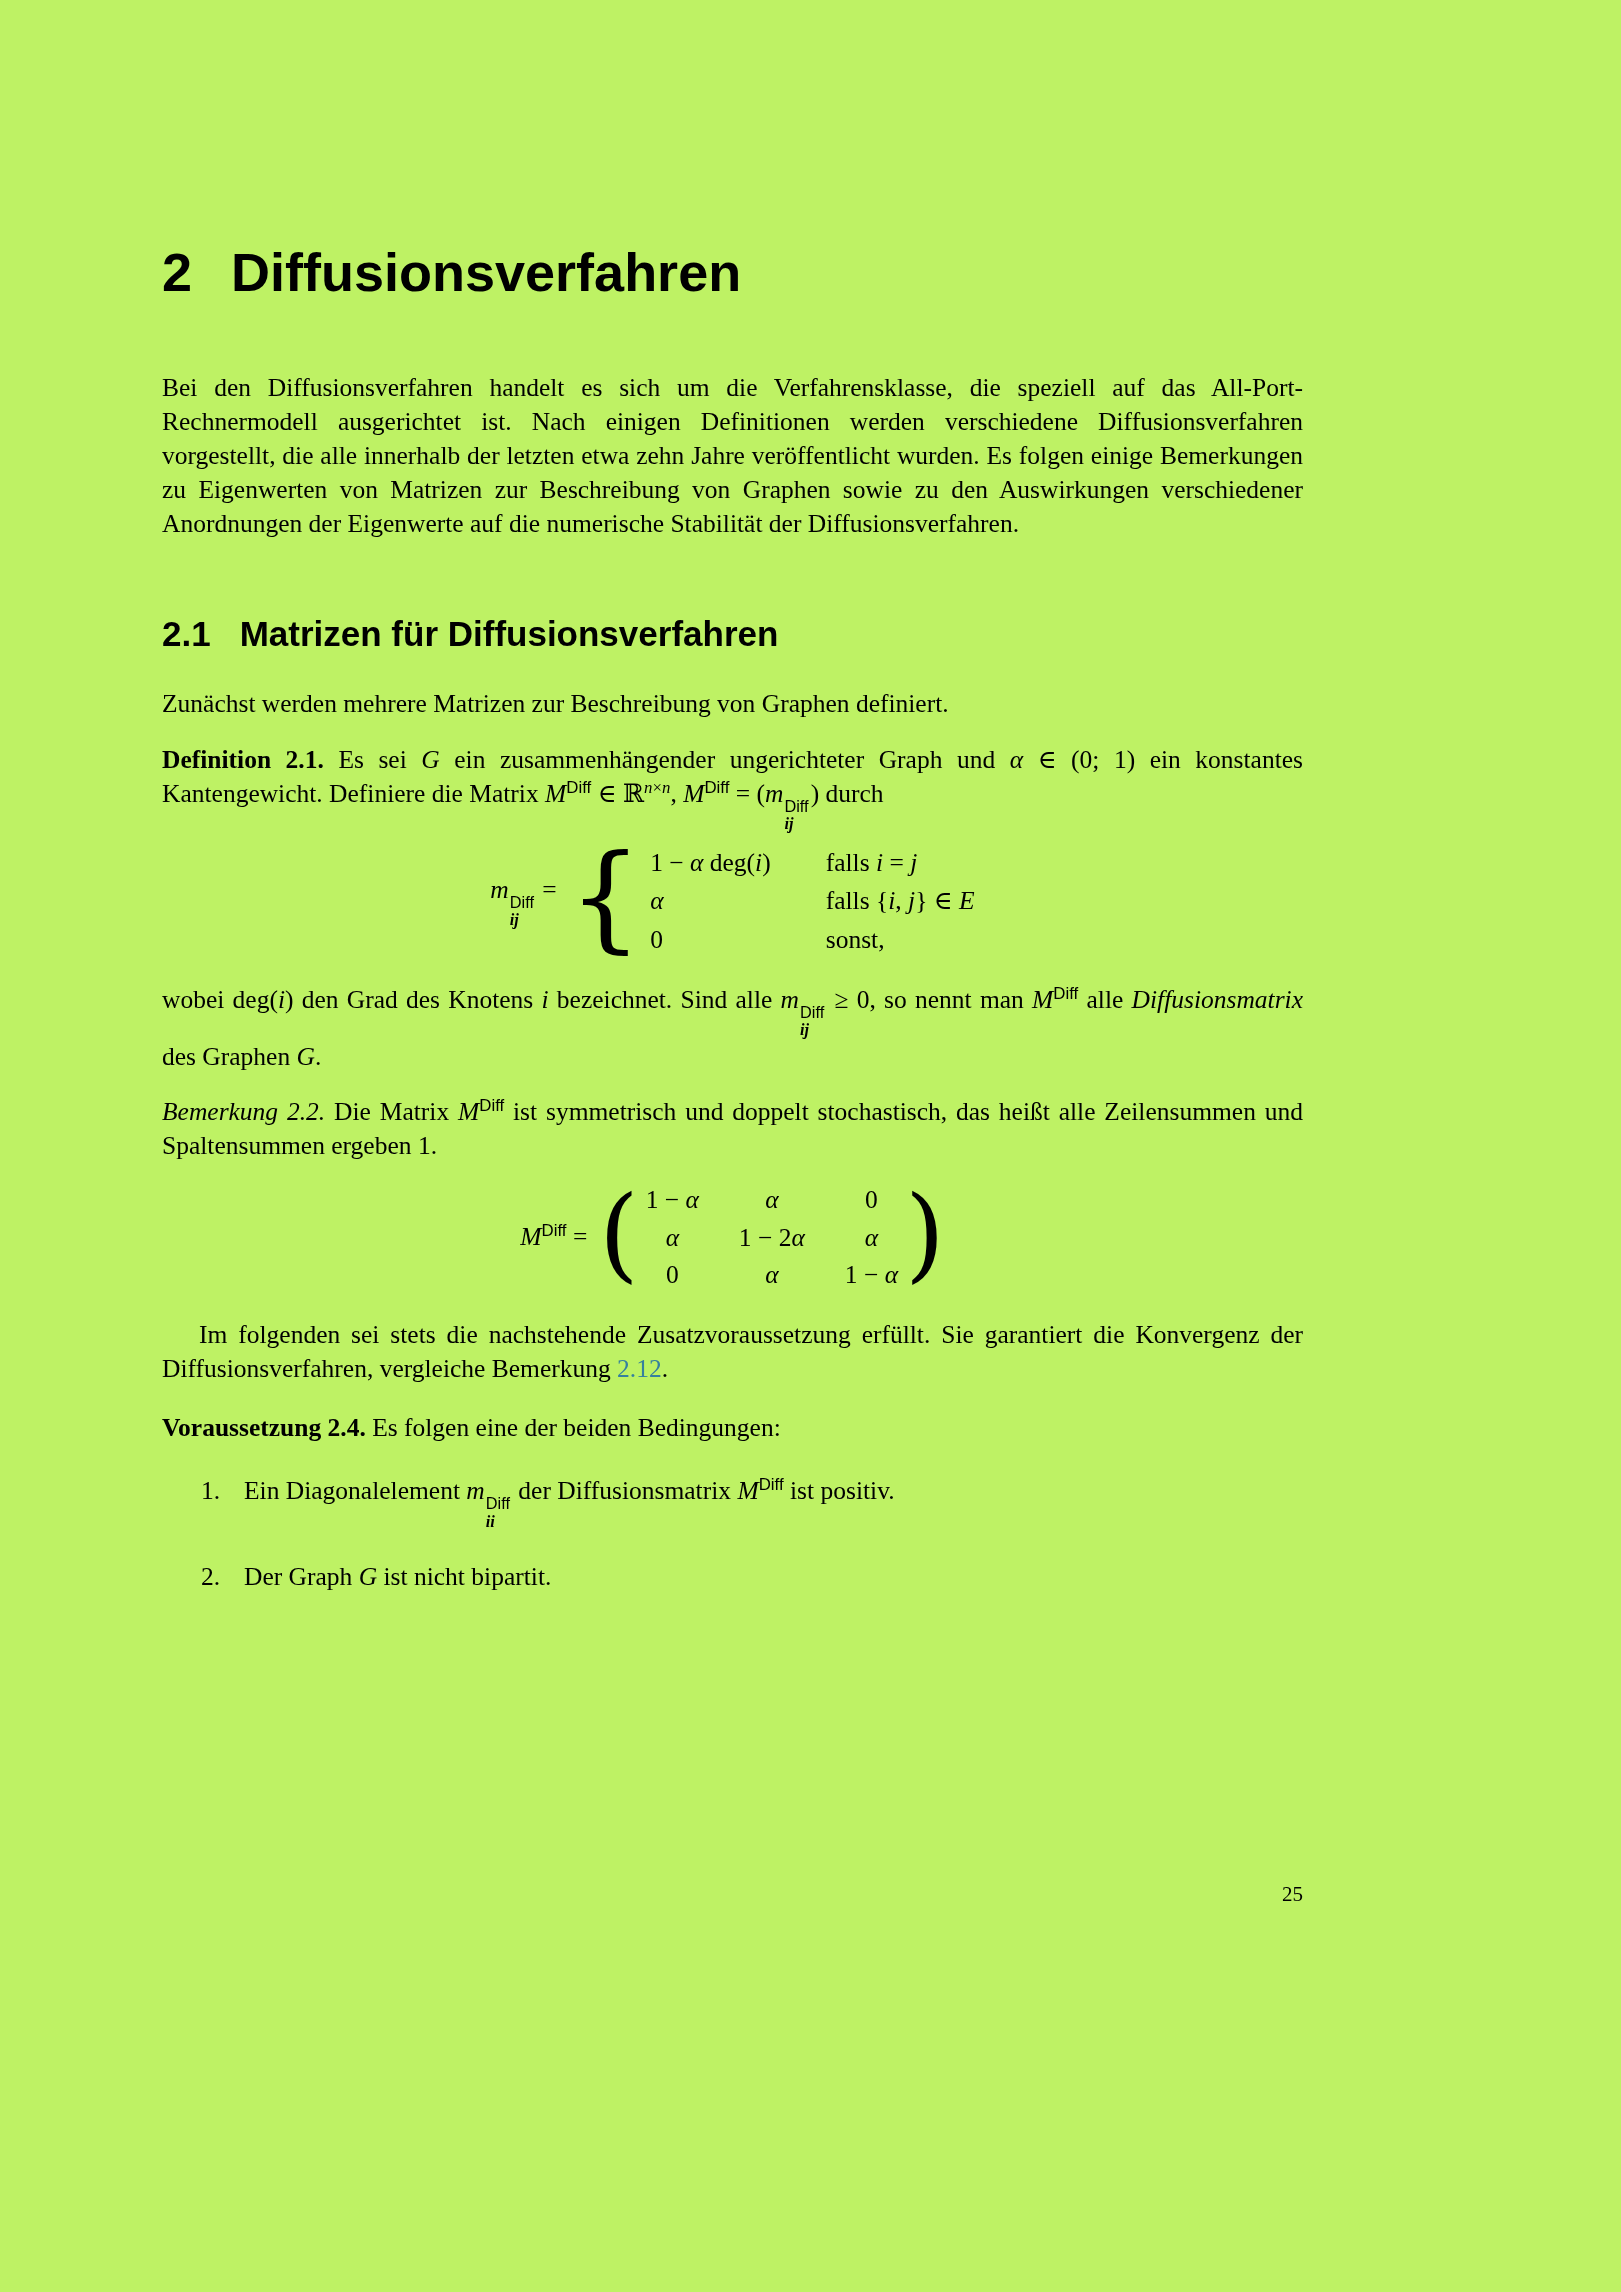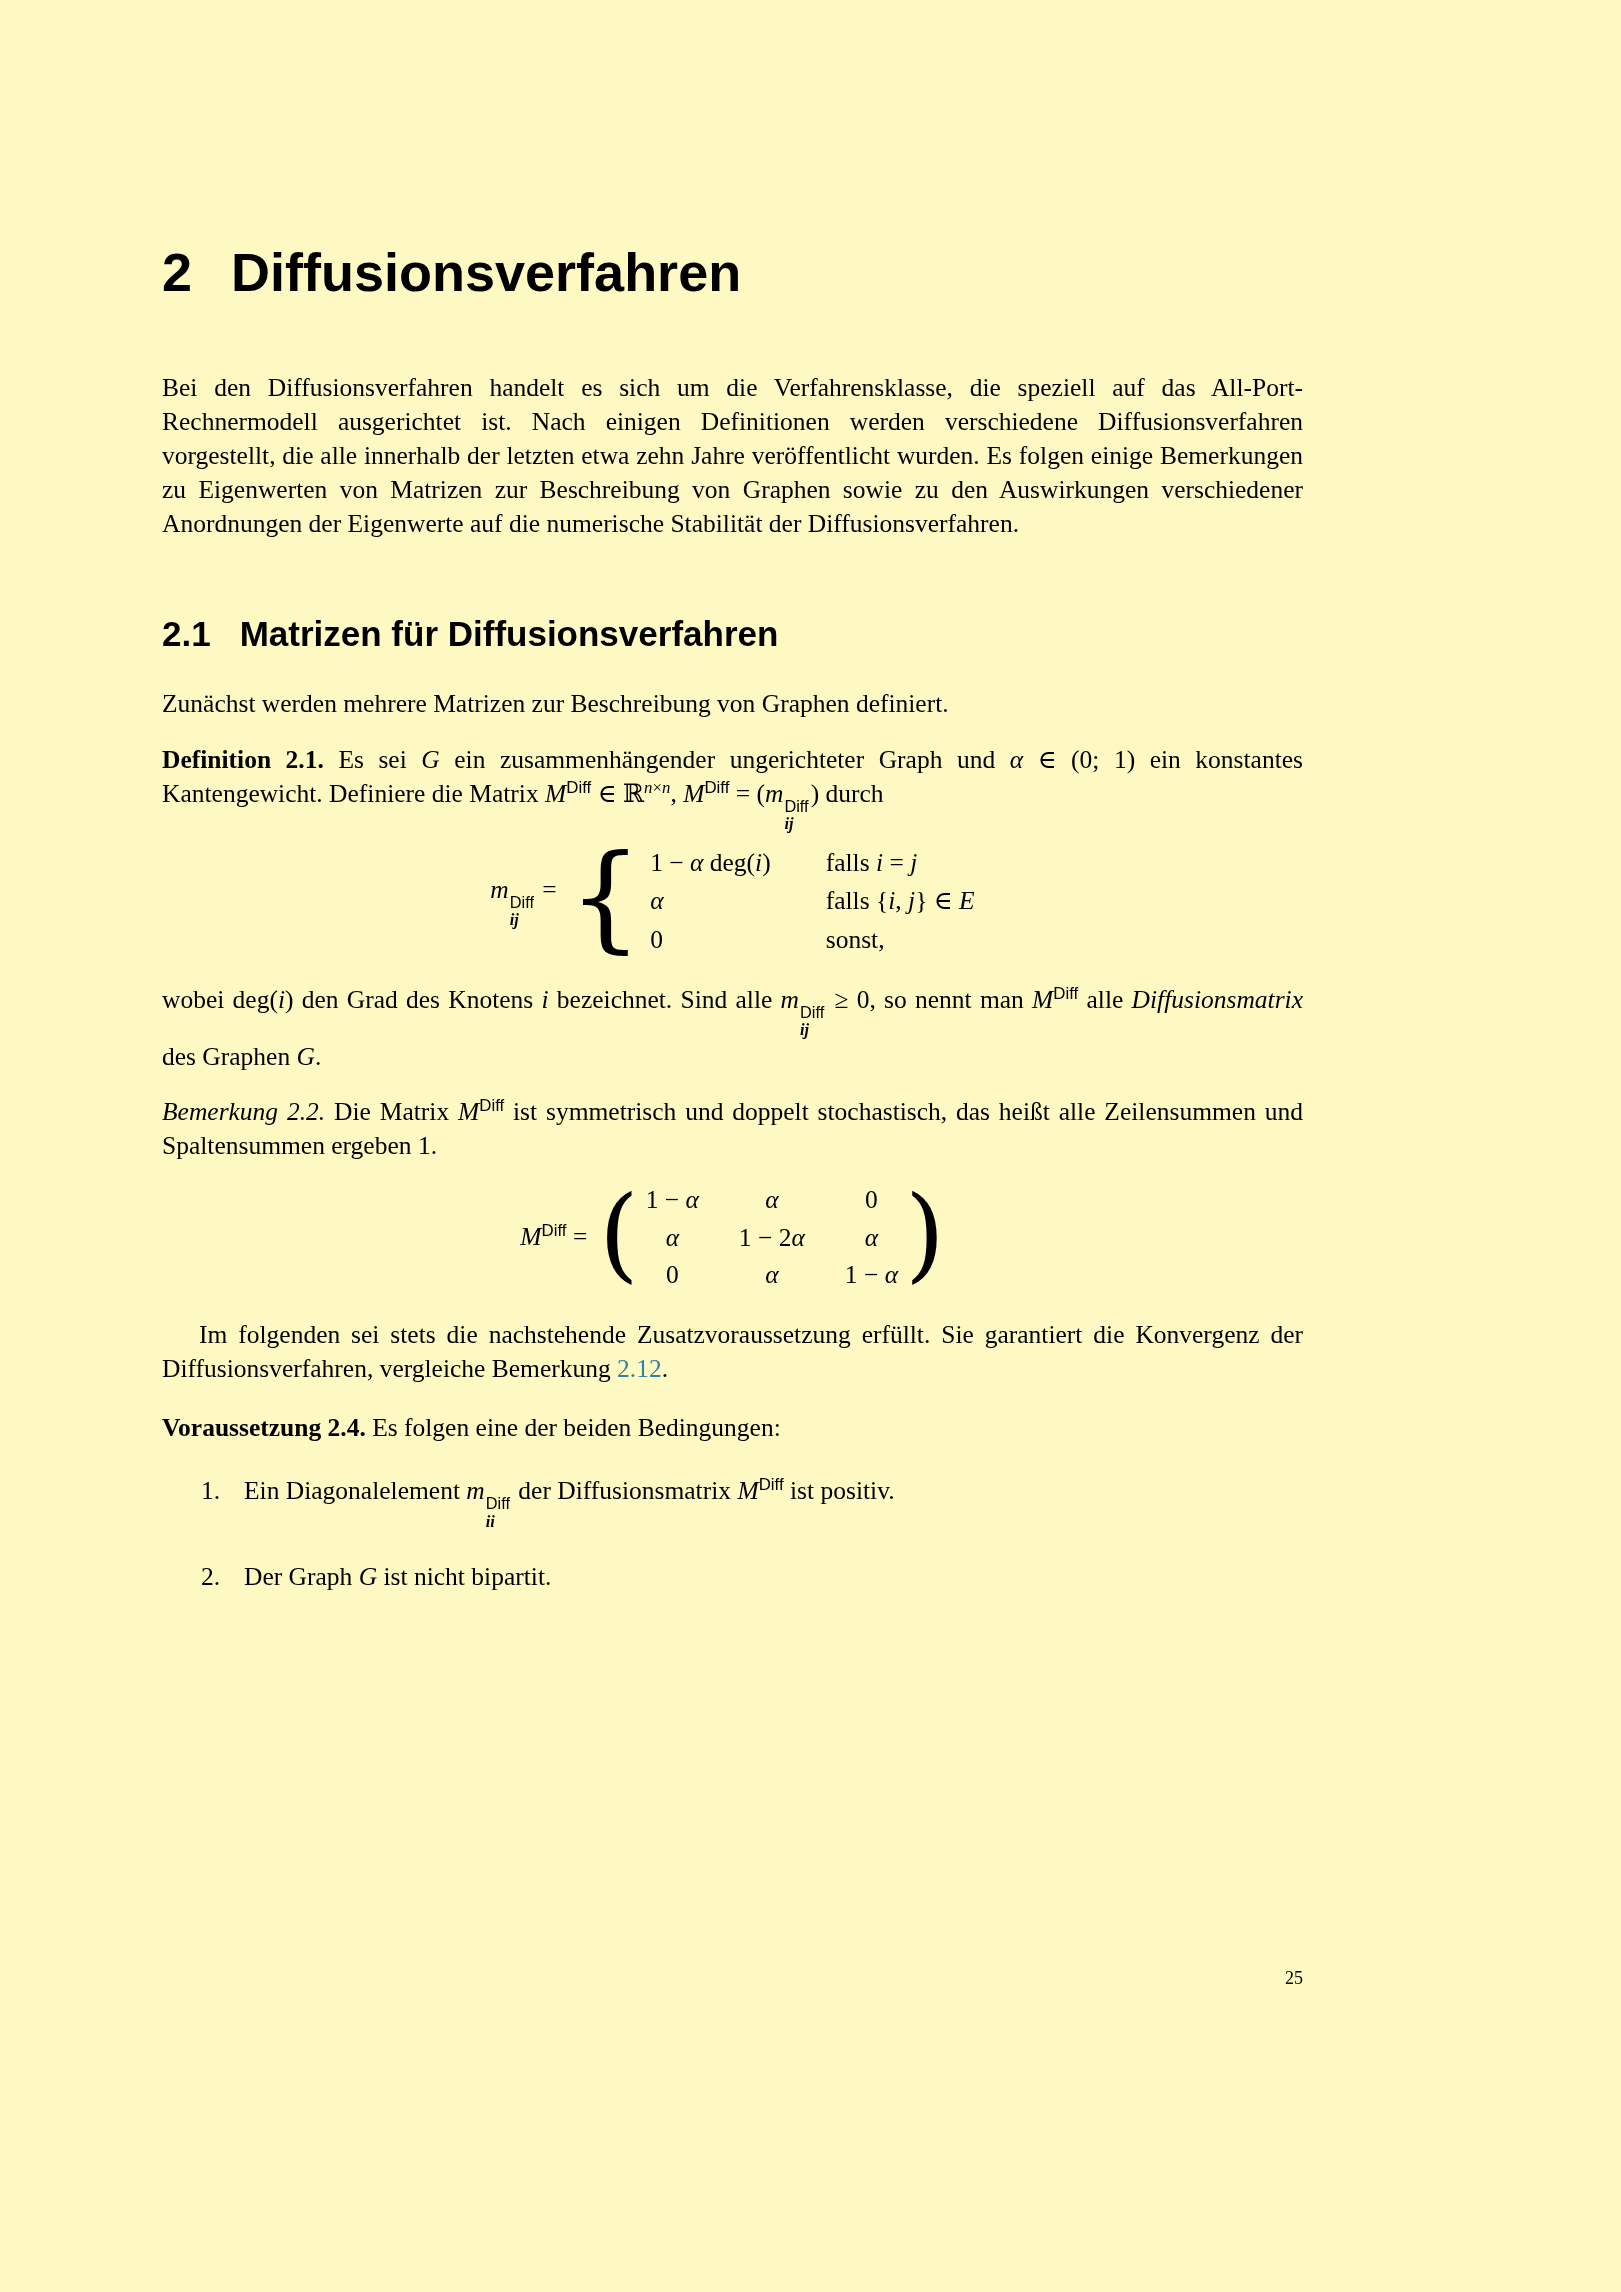--- a/index.html
+++ b/index.html
@@ -2,21 +2,21 @@
 <html style="--link-color: #35809e;"><head>
 <meta charset="utf-8">
 <style>
   :root { --link-color: #35809e; }
   html, body { margin: 0; padding: 0; background: #ffffff; }
 
   .page {
     position: relative;
     width: 1621px;
     height: 2293px;
-    background: #fef9c3;
+    background: #bef264;
     color: #000000;
     font-family: "Liberation Serif", "DejaVu Serif", serif;
     font-size: 25.5px;
     line-height: 1.33;
     box-sizing: border-box;
     padding: 243px 318px 0 162px;
     overflow: hidden;
   }
 
   
@@ -121,23 +121,23 @@
 
   
   .list { margin-left: 39px; margin-top: 5.9px; }
   .list-item { display: flex; margin-bottom: 29px; }
   .list-marker { flex: none; width: 43px; }
   .list-text { flex: 1; text-align: justify; }
 
   
   .page-number {
     position: absolute;
-    top: 1967px;
+    top: 1881px;
     right: 318px;
-    font-size: 18px;
+    font-size: 21px;
   }
 </style>
 </head>
 <body>
 
 <div class="page">
 
   <h1 class="chapter">
     <span class="chapter-number">2</span><span class="chapter-title">Diffusionsverfahren</span>
   </h1>

